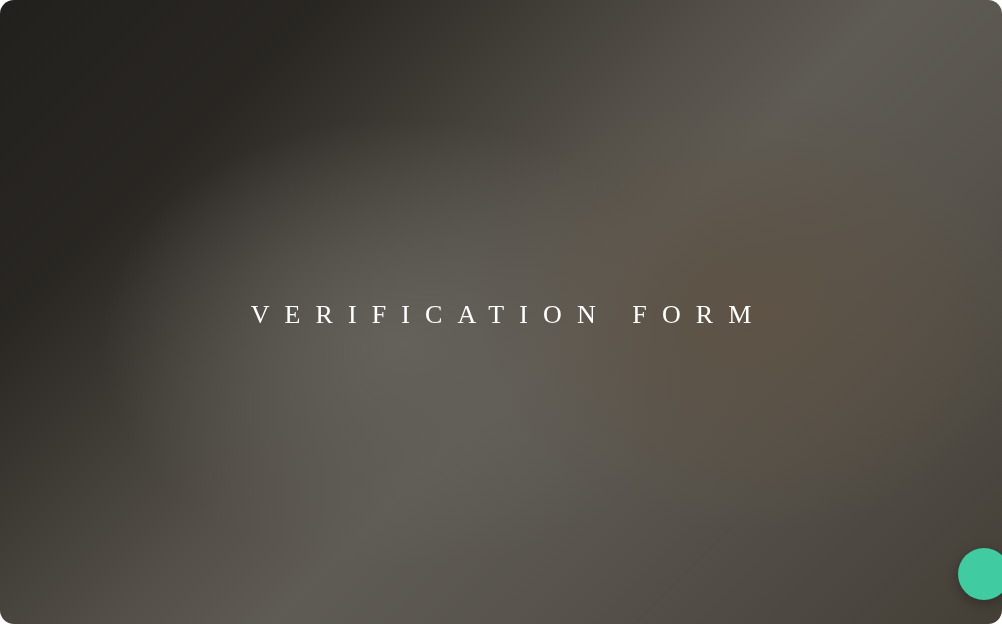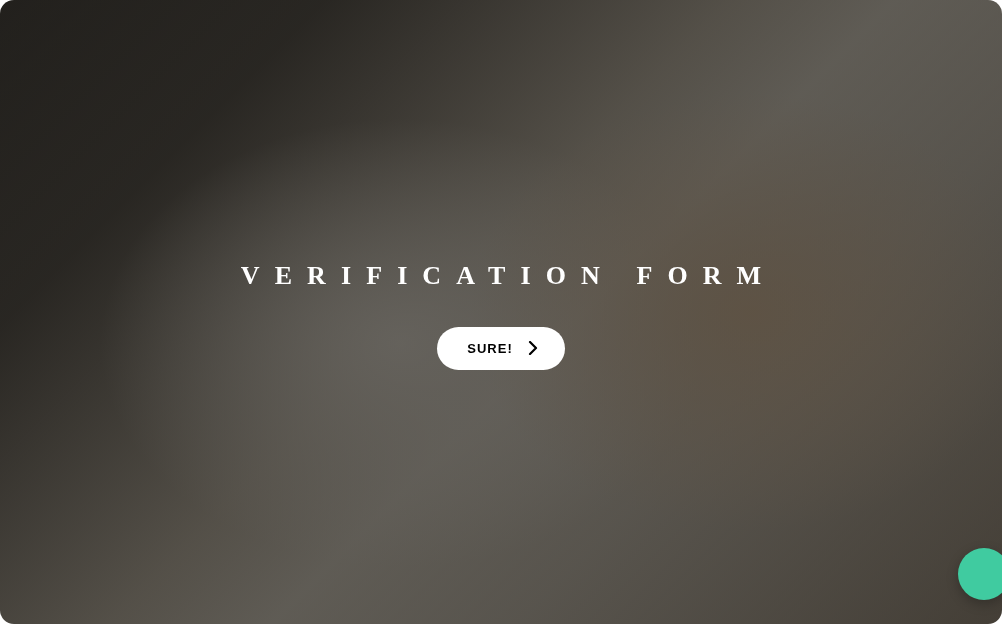--- a/index.html
+++ b/index.html
@@ -58,21 +58,21 @@
       font-weight: 400;
       letter-spacing: 0.02em;
       color: #ffffff;
       line-height: 1;
       text-transform: uppercase;
     }
     
     .title-sub {
       font-family: Georgia, 'Times New Roman', serif;
       font-size: 26px;
-      font-weight: 700;
+      font-weight: 400;
       letter-spacing: 0.58em;
       color: #ffffff;
       text-transform: uppercase;
       margin-top: 6px;
       padding-left: 0.58em;
     }
     
     .description {
       margin-top: 36px;
       font-size: 15.5px;
@@ -116,23 +116,15 @@
       box-shadow: 0 4px 12px rgba(0,0,0,0.25);
       z-index: 3;
     }
   </style>
 </head>
 <body>
 
 <div class="hero">
   <div class="content">
     <div class="title-sub">VERIFICATION FORM</div>
-    <button class="cta-button">
-      <span>SURE!</span>
-      <span>
-        <svg width="12" height="14" viewBox="0 0 8 14" fill="none">
-          <path d="M1 1L7 7L1 13" stroke="#000000" stroke-width="2.2" stroke-linecap="round" stroke-linejoin="round"></path>
-        </svg>
-      </span>
-    </button>
   </div>
   <div class="fab"></div>
 </div>
 
 </body></html>

